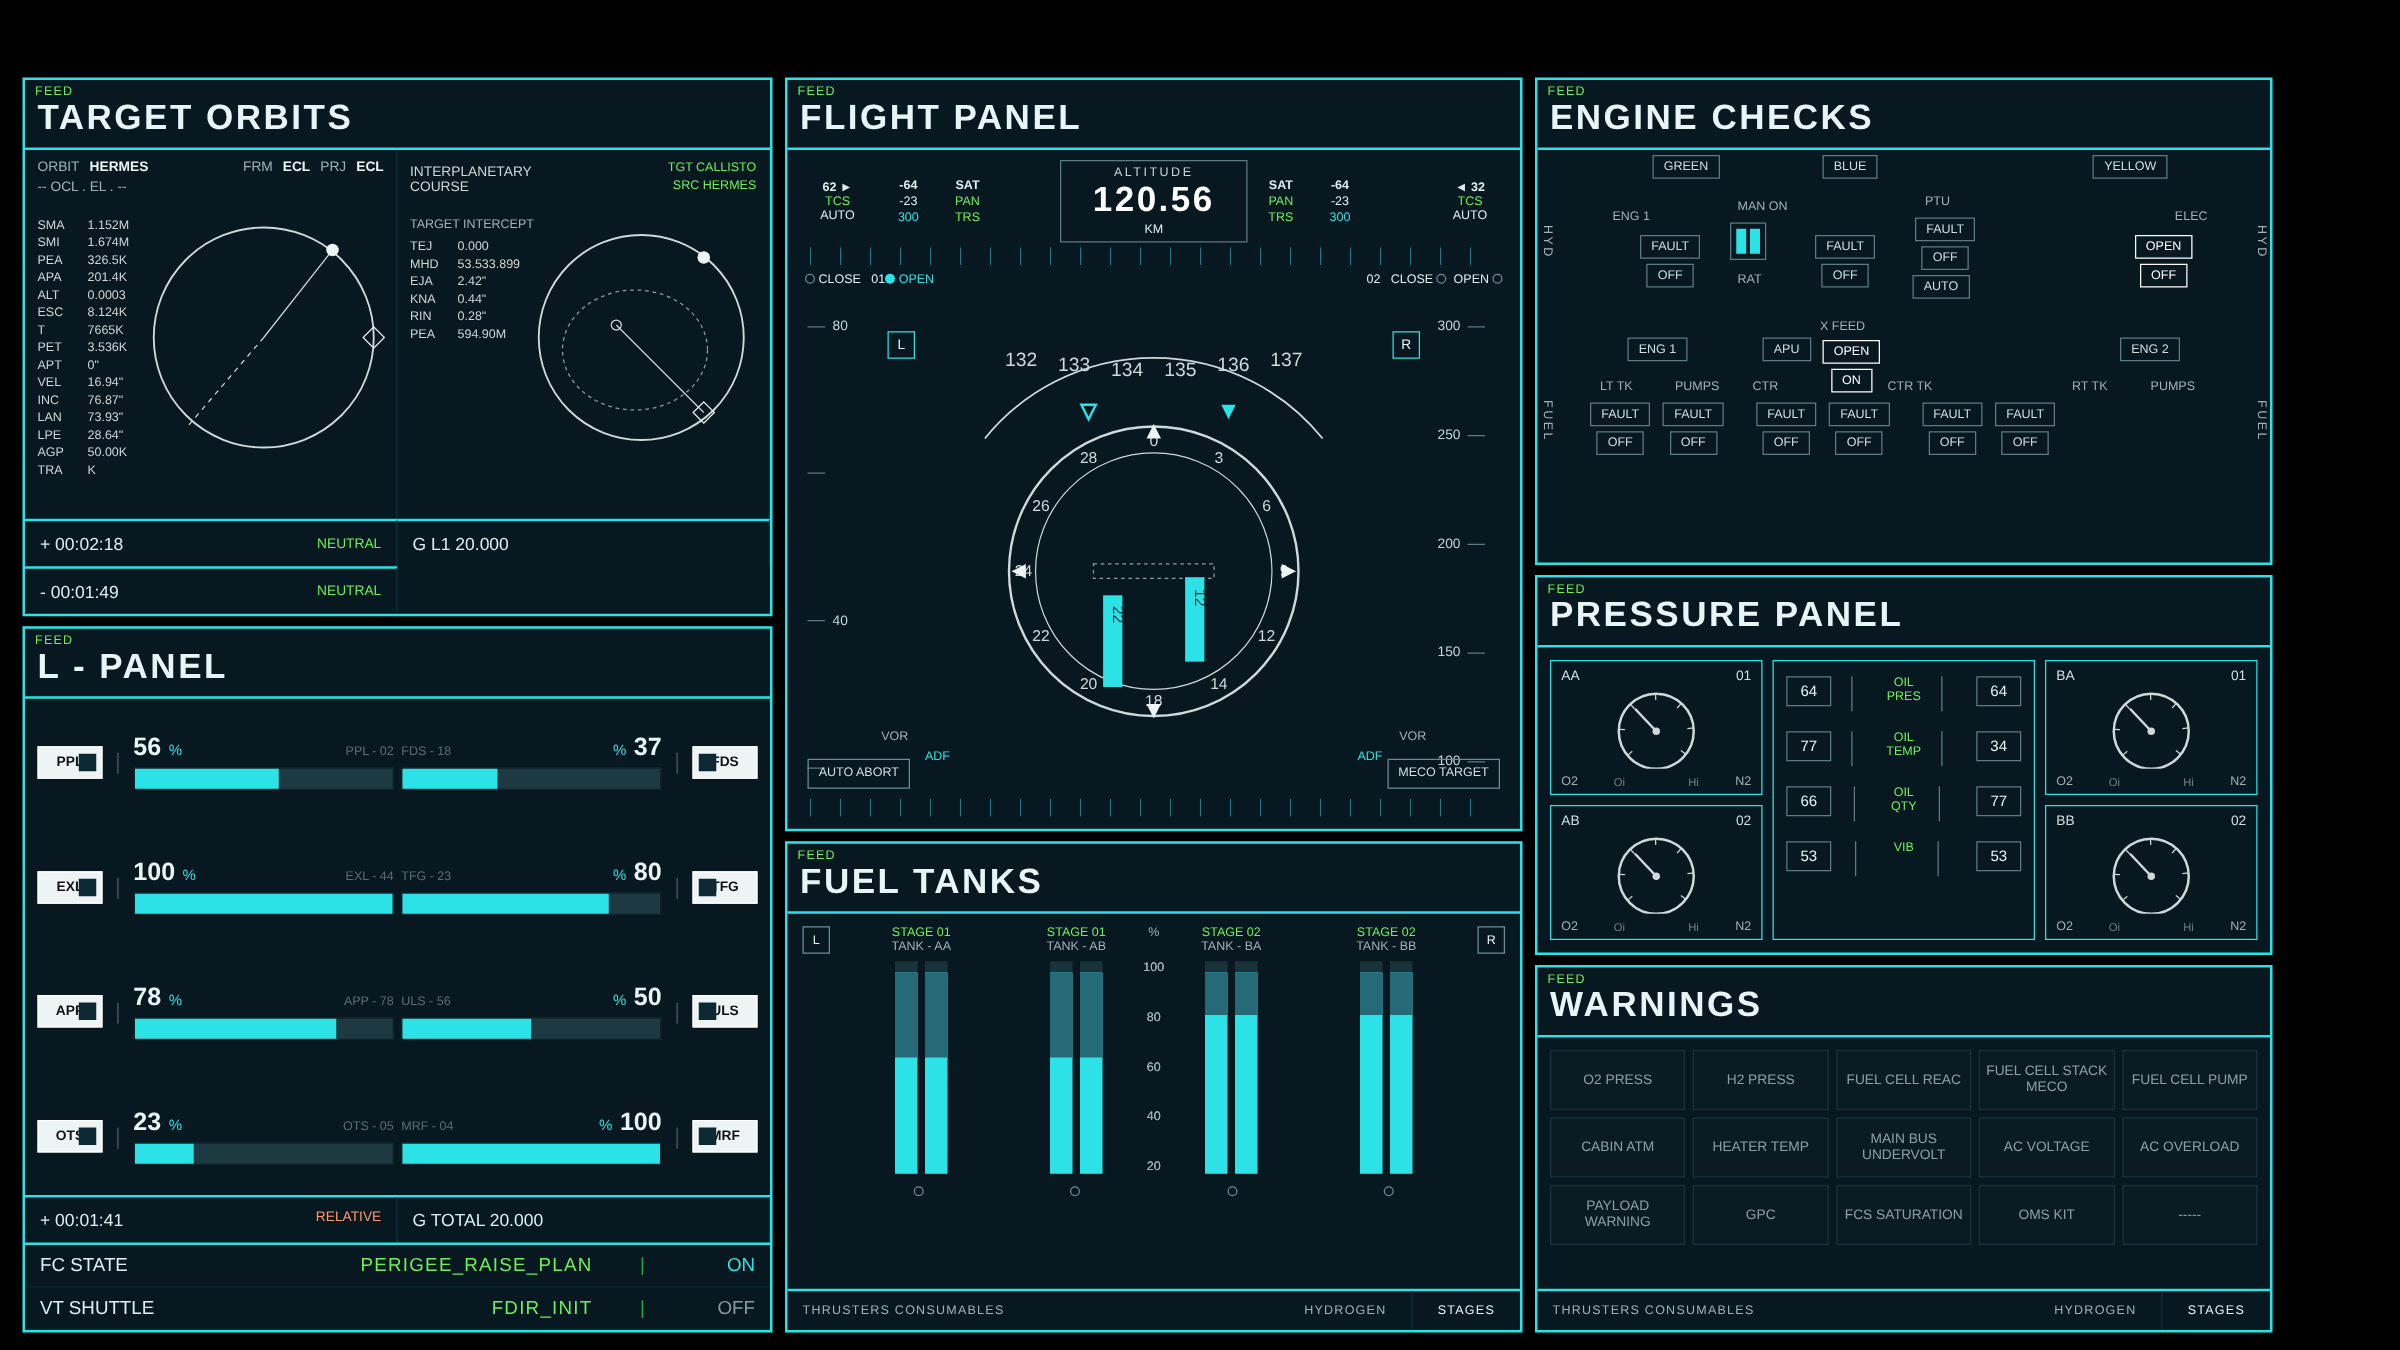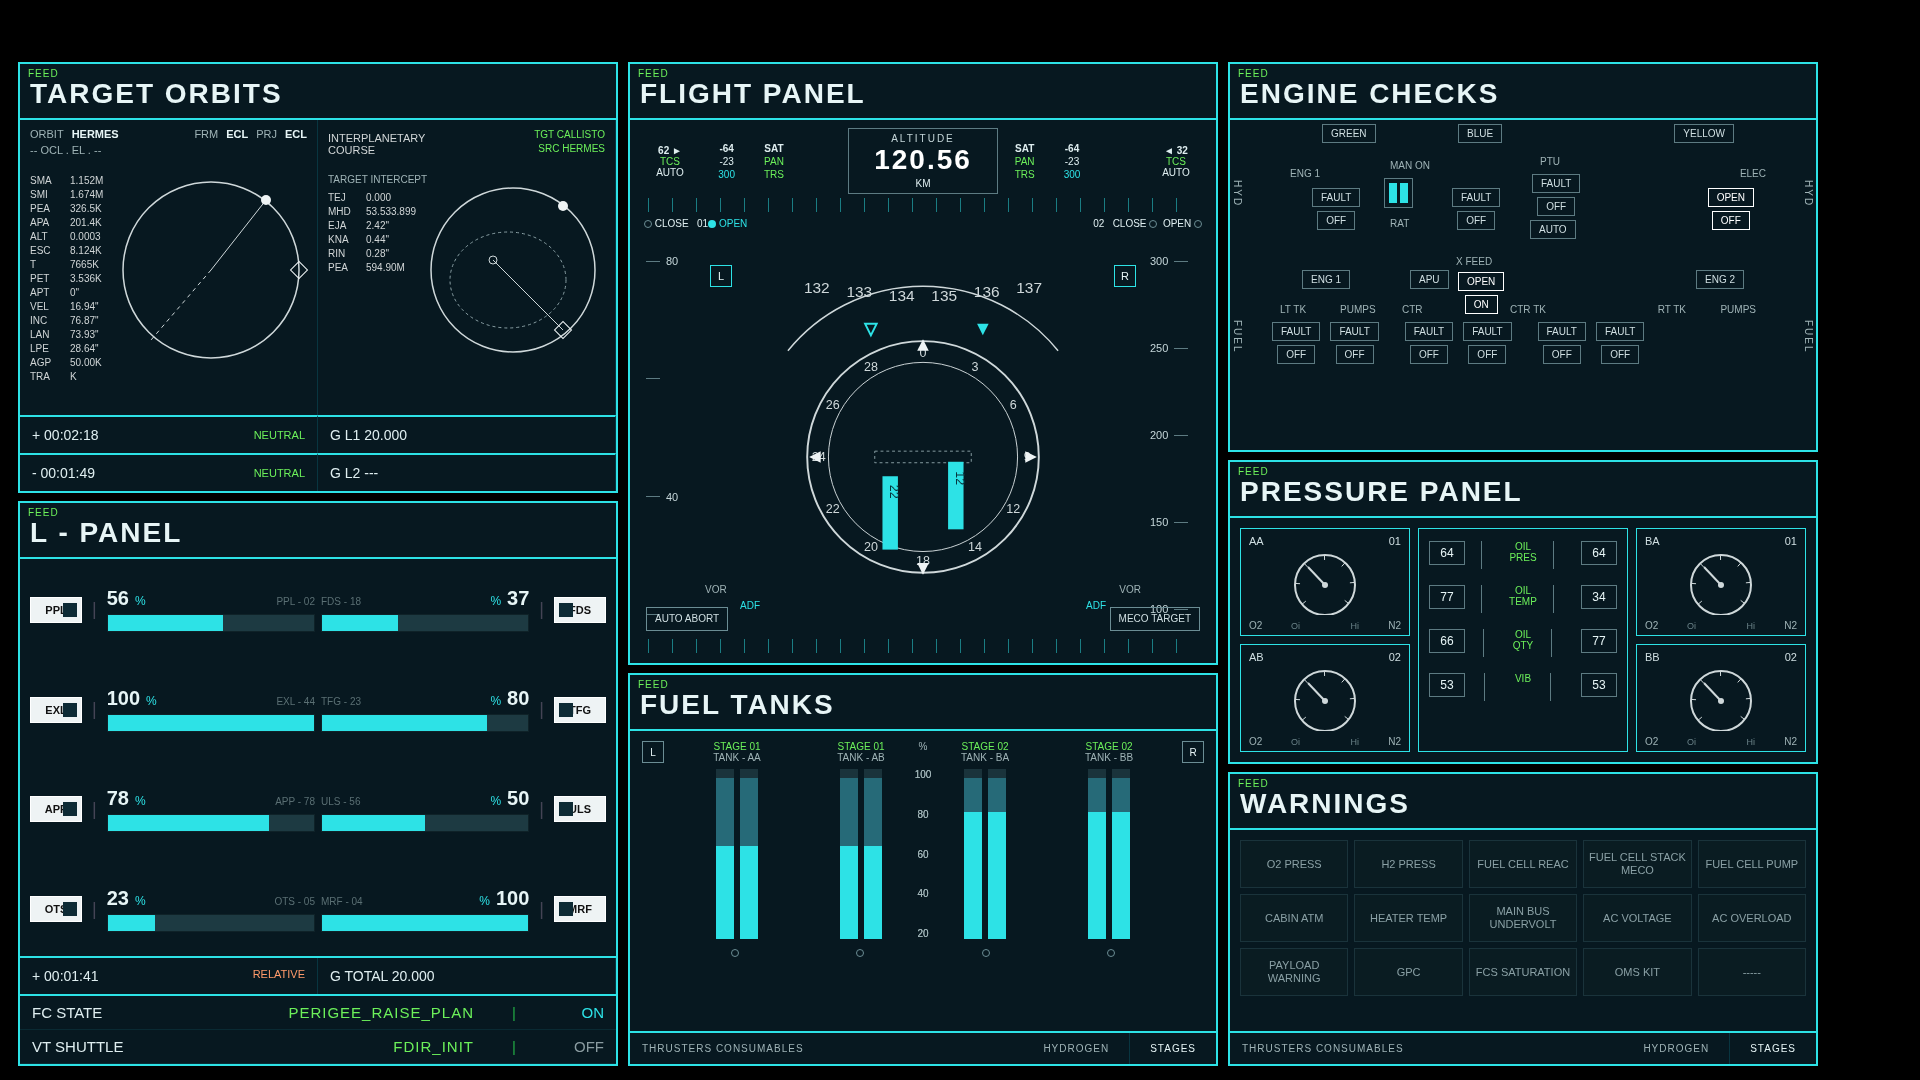--- a/index.html
+++ b/index.html
@@ -285,23 +285,20 @@
         <div class="status-cell">
             <span>+ 00:02:18</span>
             <span class="state">NEUTRAL</span>
           </div>
         <div class="status-cell">
             <span>G   L1   20.000</span>
           </div>
         <div class="status-cell">
             <span>- 00:01:49</span>
             <span class="state">NEUTRAL</span>
-          </div>
-        <div class="status-cell">
-            <span>G   L2   ---</span>
           </div>
       </div>
     </div>
 
     <div class="panel" style="flex:1;display:flex;flex-direction:column">
       <span class="feed-tag">FEED</span>
       <div class="panel-title">L - PANEL</div>
       <hr class="hr">
       <div class="lpanel-body" id="lpanel-body" style="flex:1">
           <div class="lp-row">

